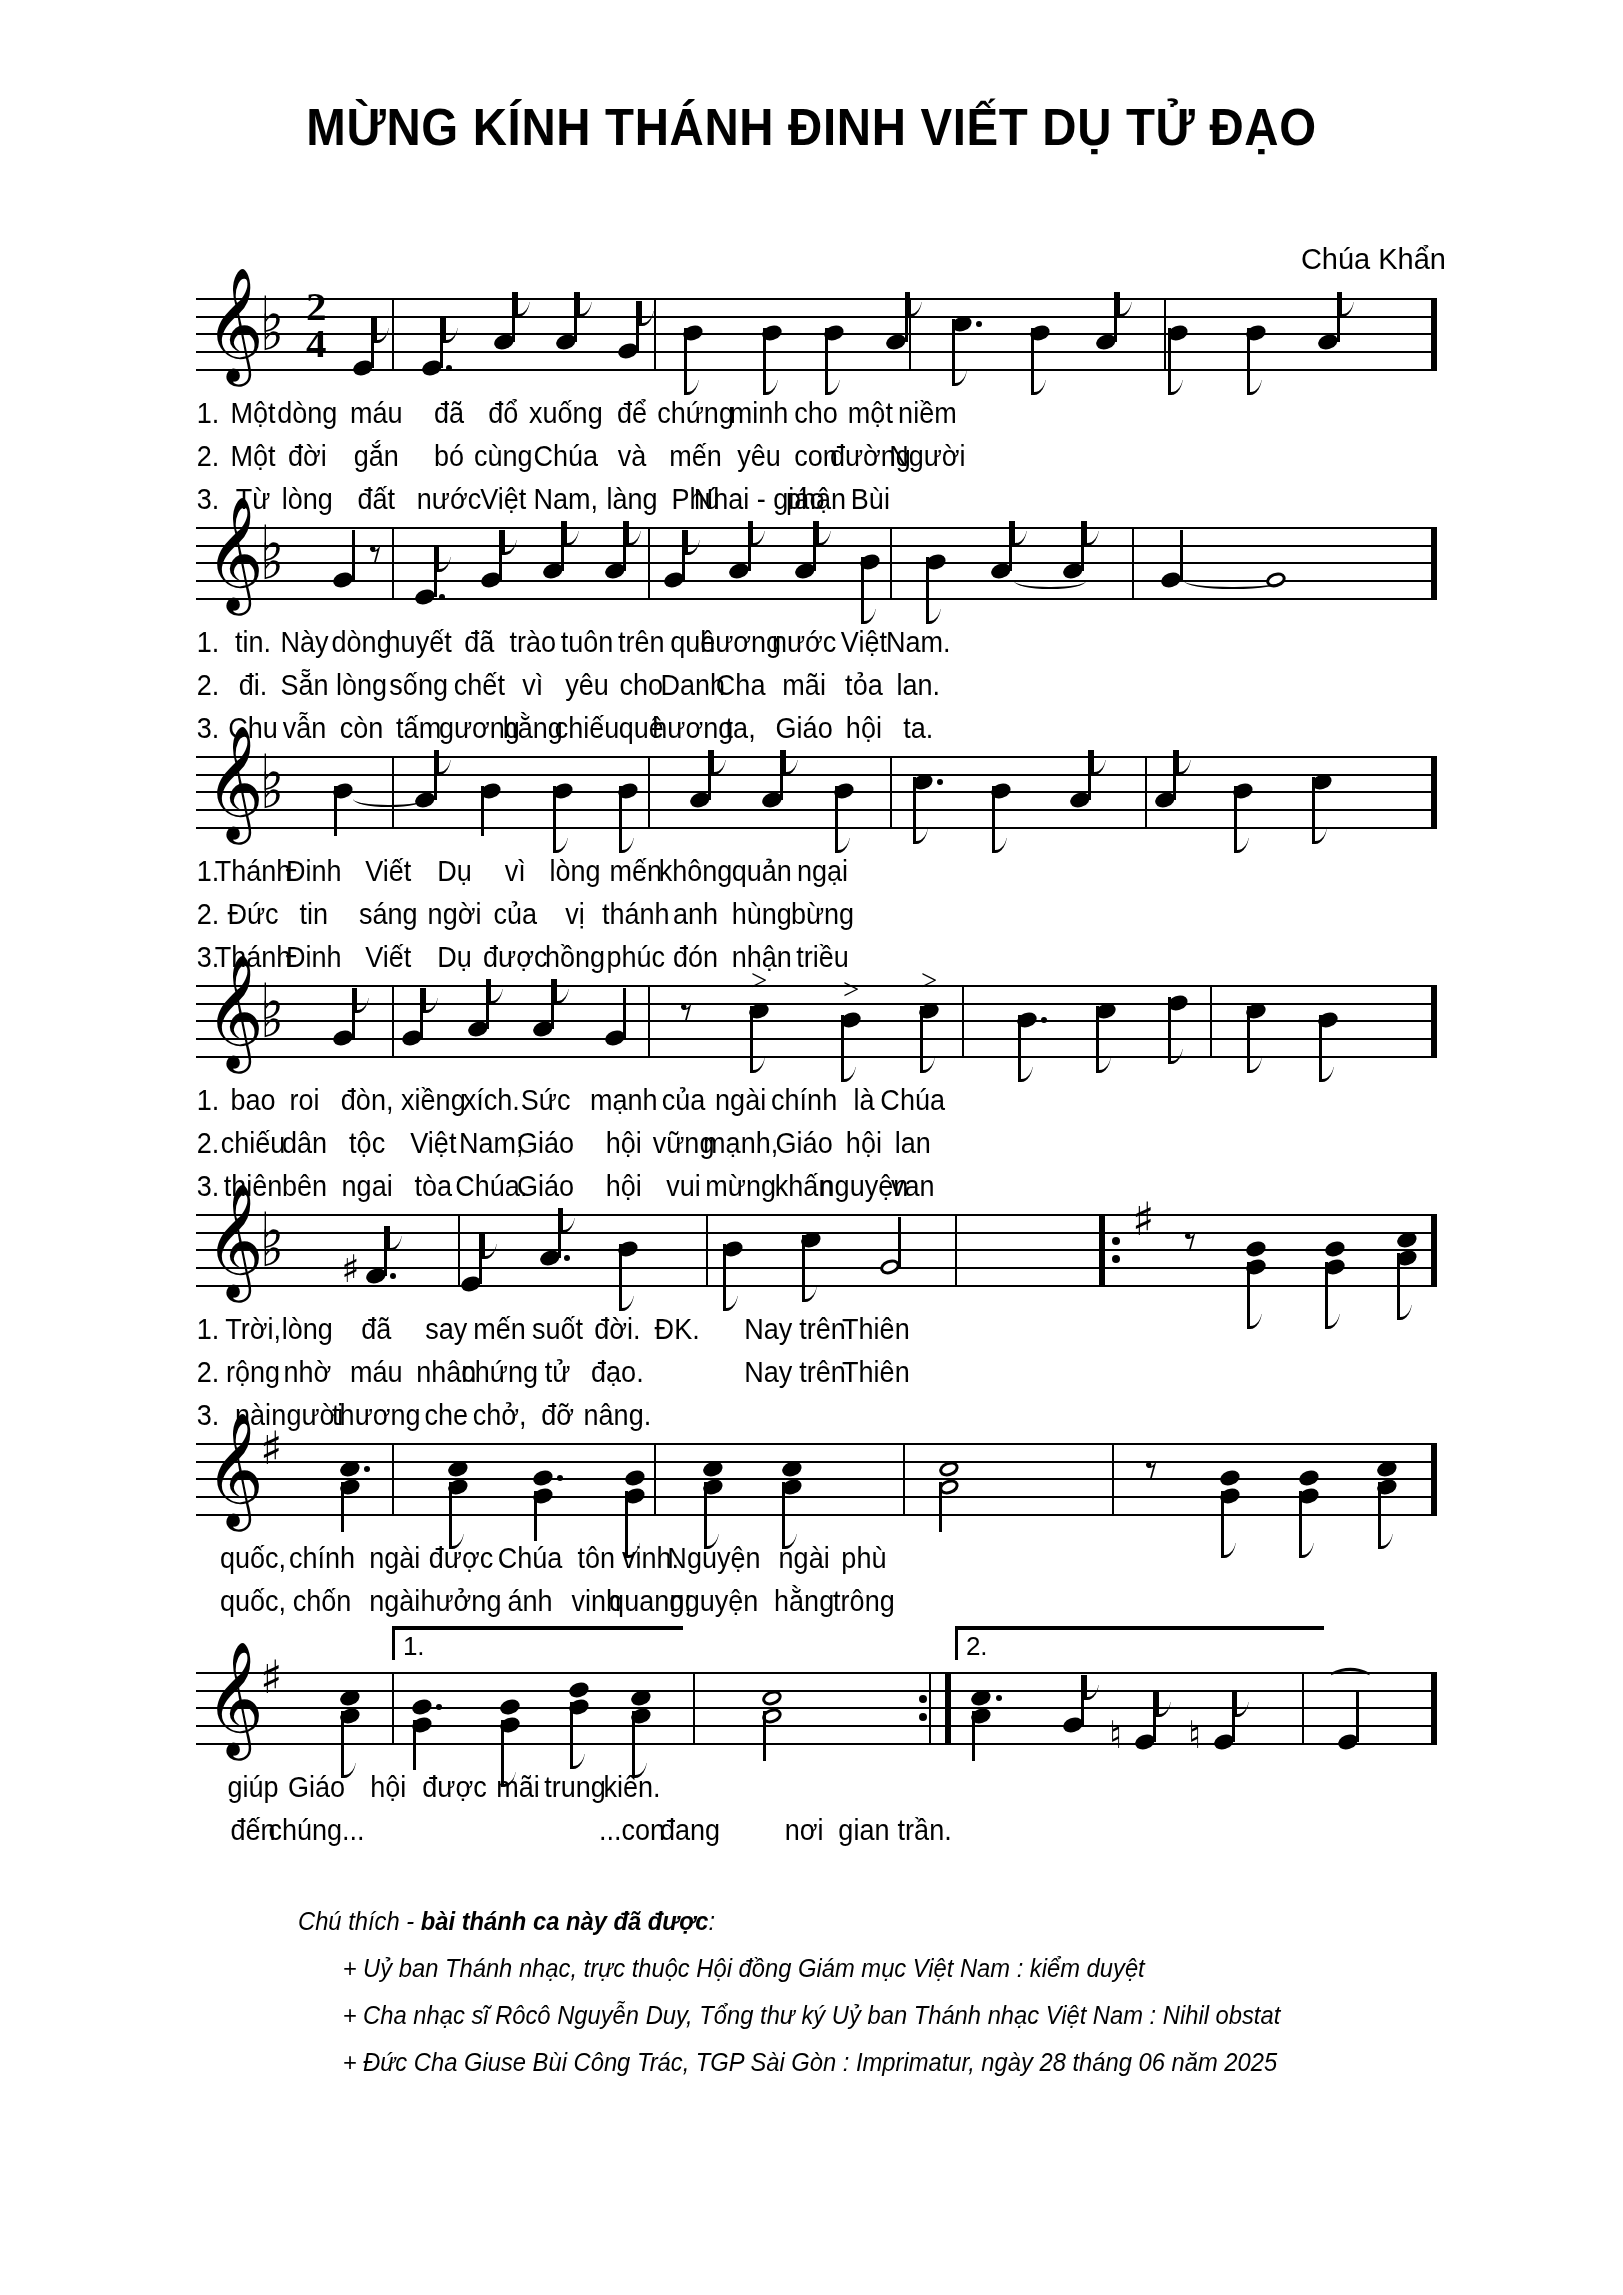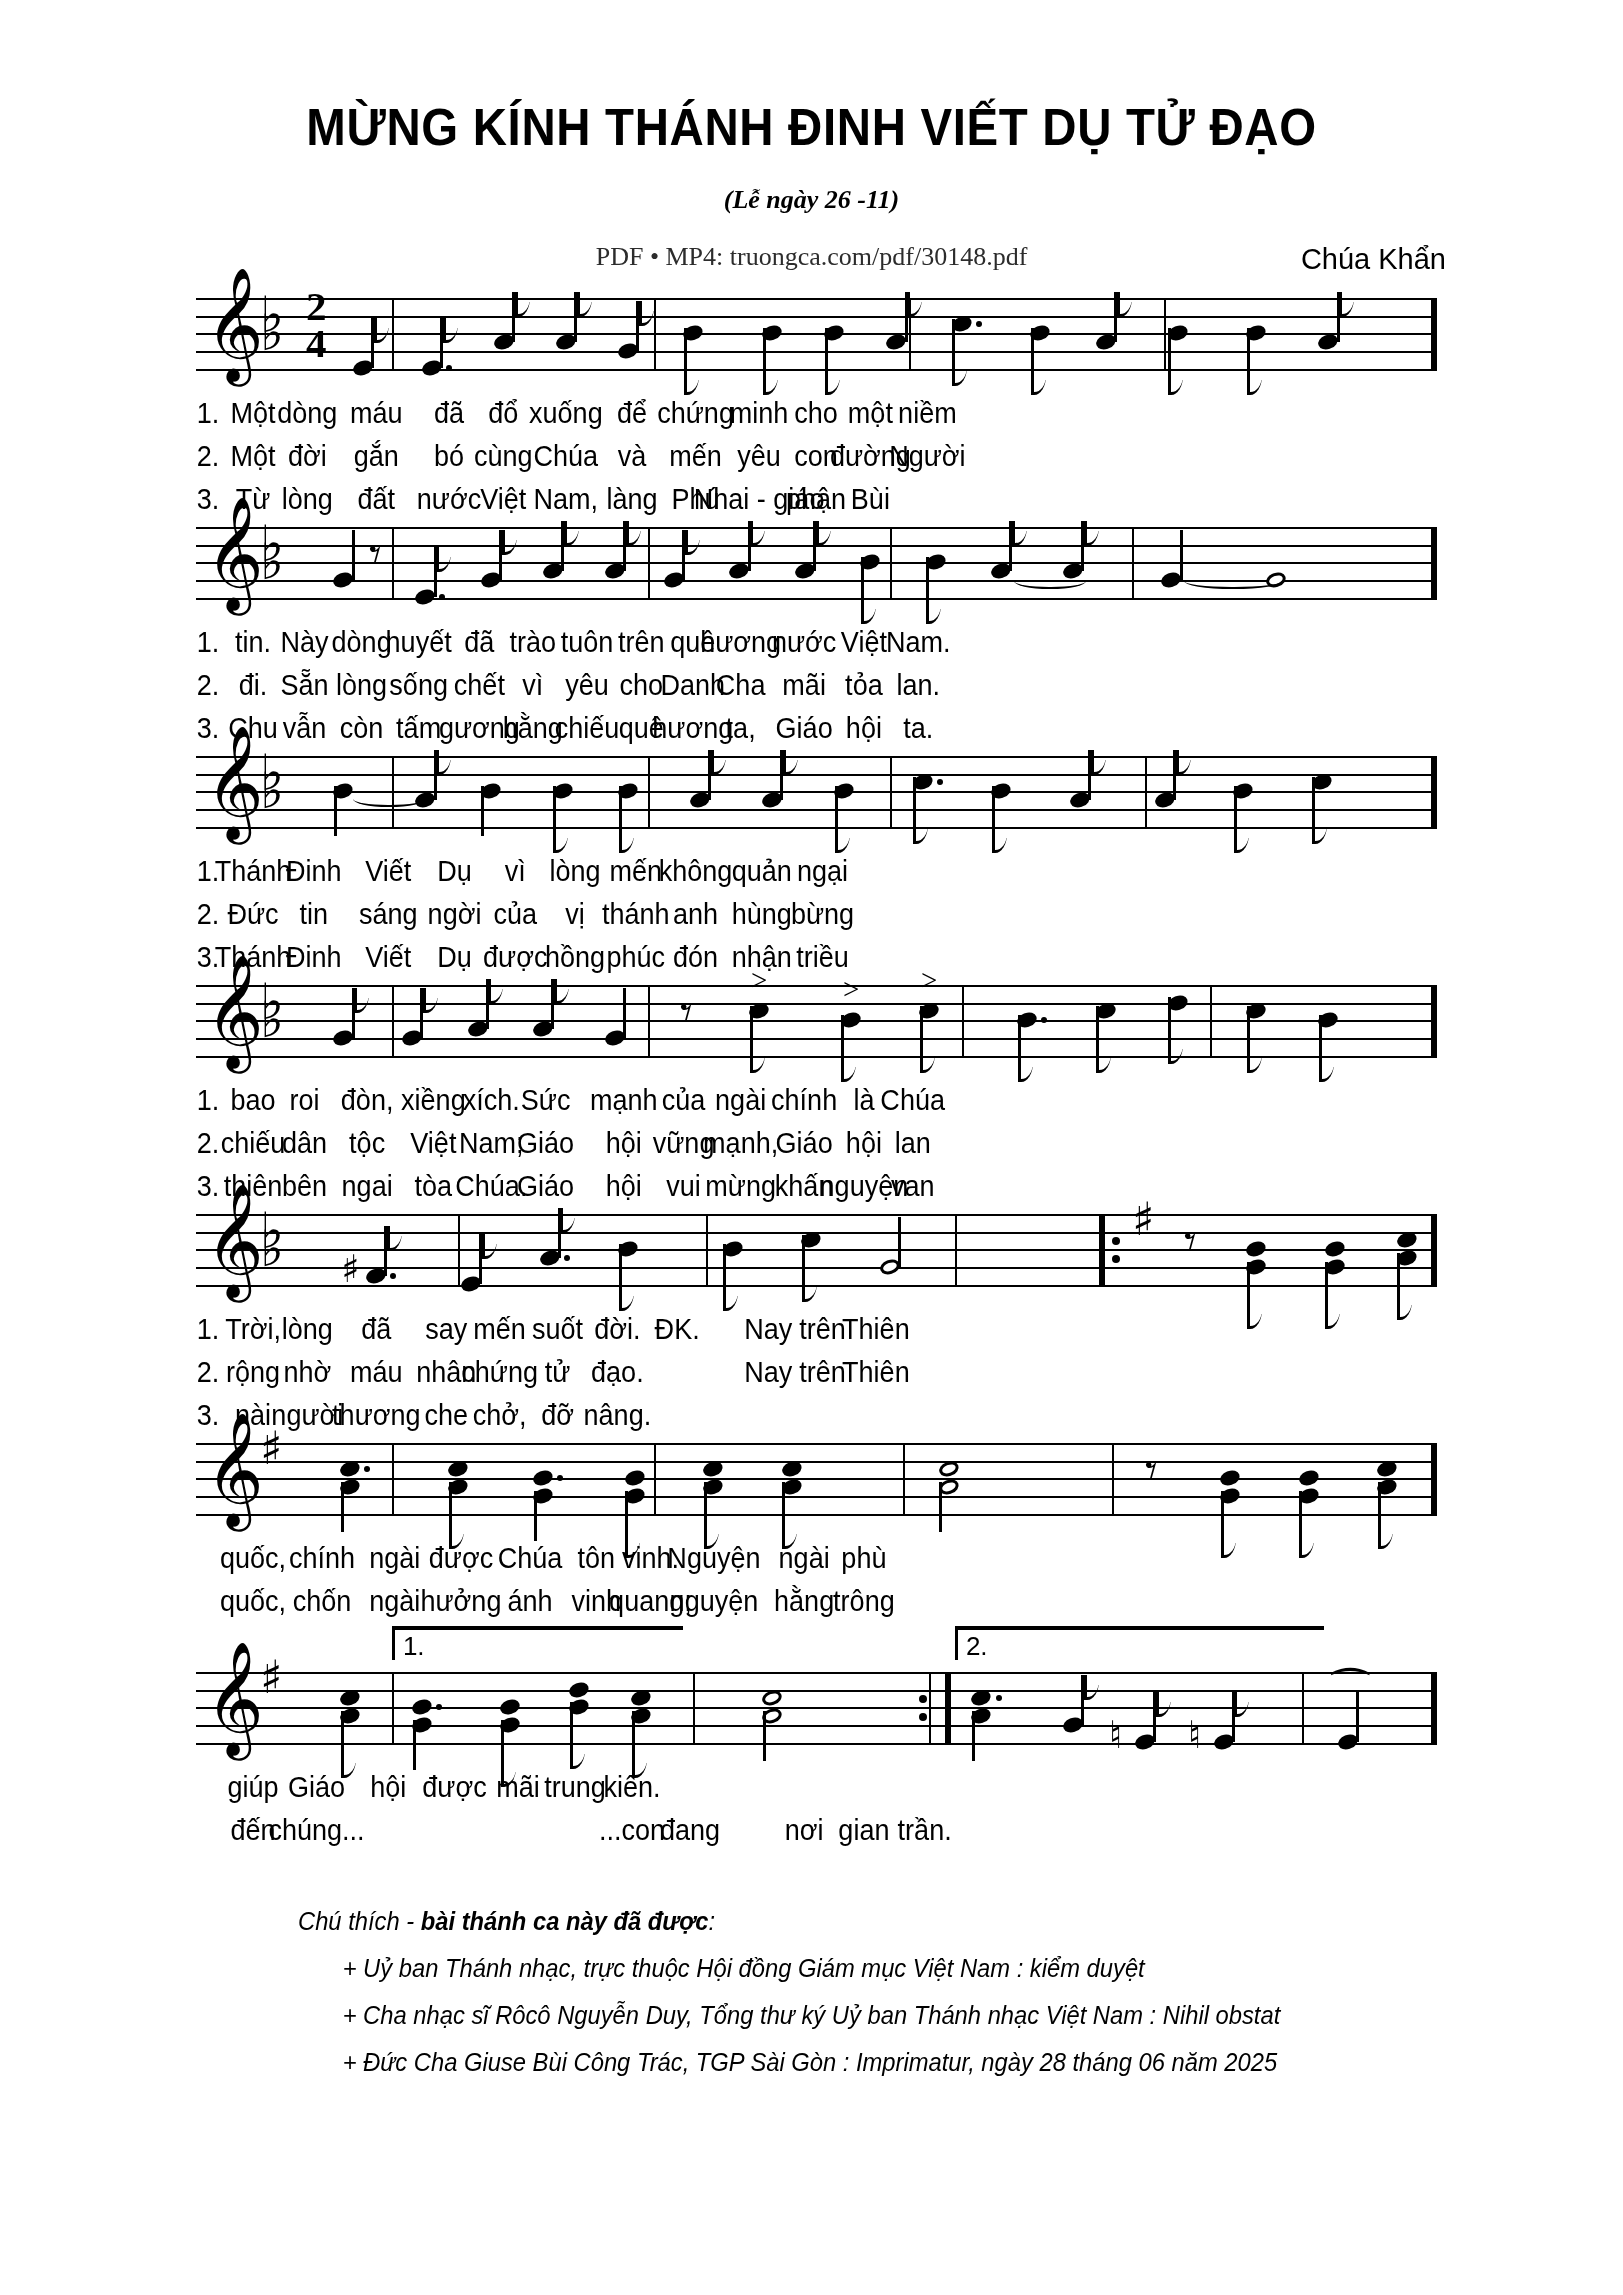--- a/index.html
+++ b/index.html
@@ -251,22 +251,20 @@
   .footer .head .lead { font-style: italic; }
   .footer .head .bold { font-weight: bold; }
   .footer .item { padding-left: 47px; }
 </style>
 </head>
 <body>
 
 <div class="page">
 
   <div class="title">MỪNG KÍNH THÁNH ĐINH VIẾT DỤ TỬ ĐẠO</div>
-  <div class="subtitle">(Lễ ngày 26 -11)</div>
-  <div class="srclink">PDF • MP4: truongca.com/pdf/30148.pdf</div>
   <div class="author">Chúa Khẩn</div>
 
   <div id="systems-root">
       <div class="system" style="top: 298px;">
         <div class="staff">
           <div class="line l0"></div>
           <div class="line l1"></div>
           <div class="line l2"></div>
           <div class="line l3"></div>
           <div class="line l4"></div>

